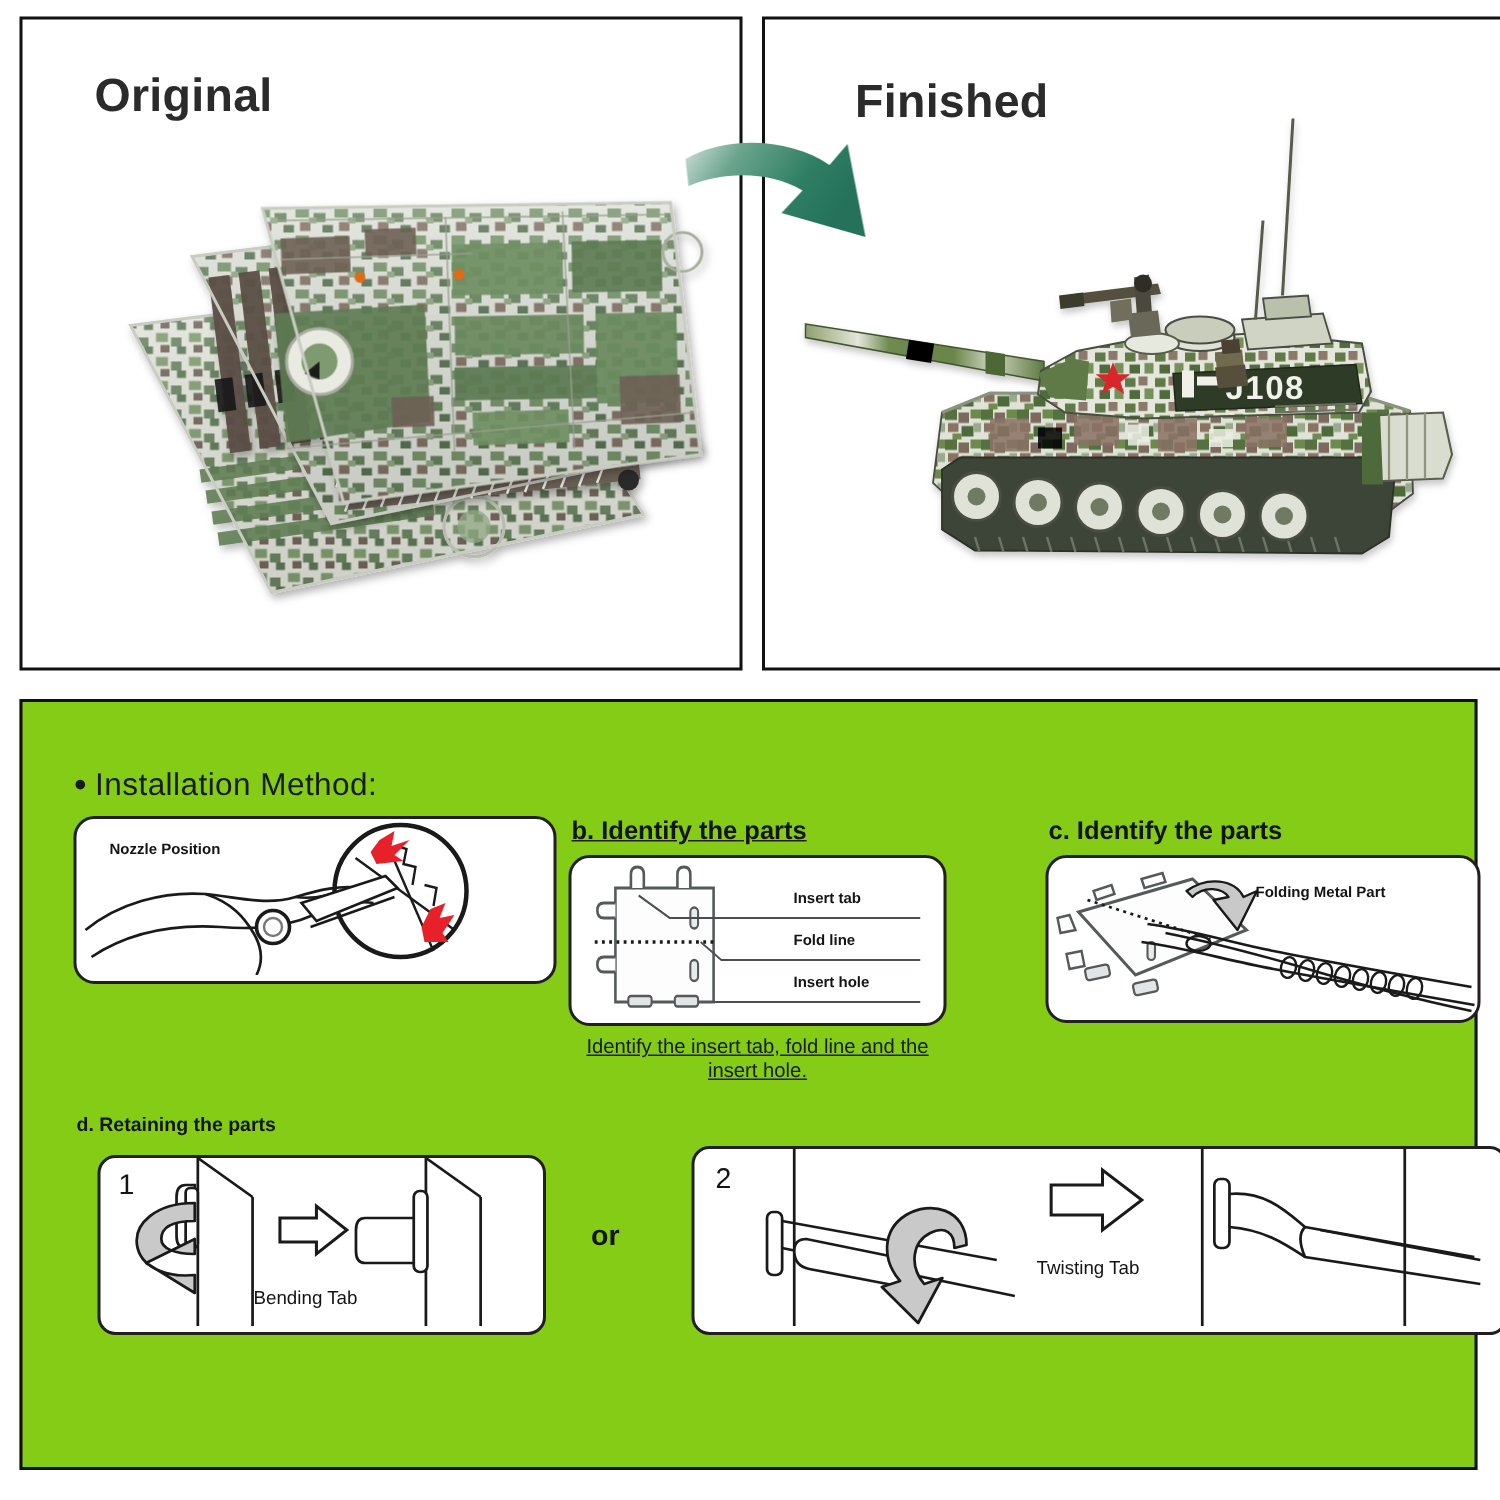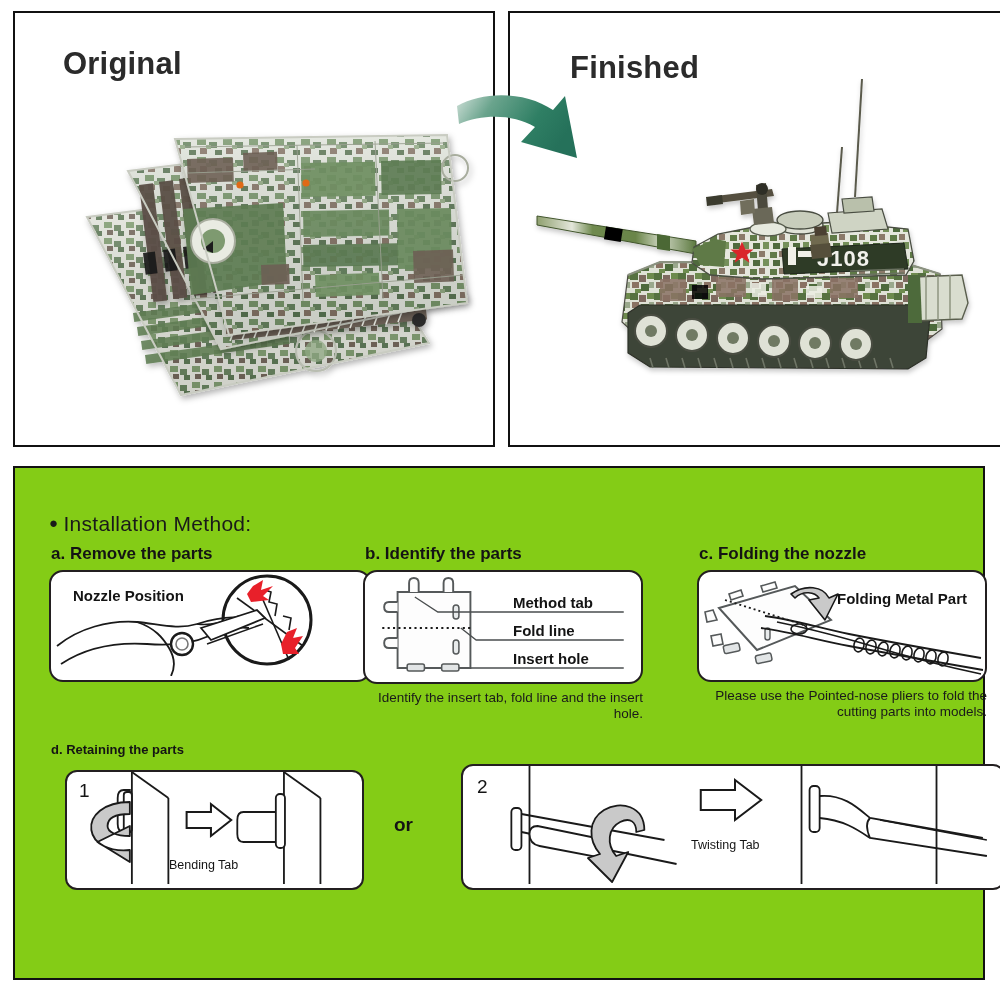--- a/index.html
+++ b/index.html
@@ -25,33 +25,33 @@
                 border:2px solid #111;box-sizing:border-box;background:#84cc16;}
   #inst-inner{position:absolute;left:34px;top:44px;right:20px;}
 
   .inst-head{font-size:21px;font-weight:400;color:#1a1a1a;letter-spacing:.3px;
              font-family:"Liberation Sans",sans-serif;}
   .inst-head .dot{font-size:15px;vertical-align:3px;margin-right:5px;}
 
   .cols{position:absolute;left:34px;top:76px;width:930px;}
   .col{position:absolute;top:0;}
   #col-a{left:0px;width:322px;}
-  #col-b{left:314px;width:280px;}
+  #col-b{left:330px;width:252px;text-decoration:underline;}
   #col-c{left:648px;width:290px;}
 
   .sub-head{font-size:17px;font-weight:700;color:#141414;margin:0 0 6px 2px;white-space:nowrap;}
   .diagram-box{border:2px solid #231f20;border-radius:14px;background:#fff;position:relative;overflow:hidden;}
   #box-a{height:108px;}
   #box-b{height:110px;}
   #box-c{height:108px;padding-left:48px;}
   .caption{font-size:13.5px;line-height:1.18;color:#1a1a1a;margin-top:6px;text-align:justify;
            letter-spacing:0;}
-  .caption.nojust{text-align:right;}
-
-  .lbl{position:absolute;font-weight:700;font-size:15px;color:#141414;white-space:nowrap;}
+  .caption.nojust{text-align:center;}
+
+  .lbl{position:absolute;font-weight:700;font-size:10px;color:#141414;white-space:nowrap;}
 
   
   #sec-d{position:absolute;left:34px;top:274px;width:930px;}
   #d-head{font-size:13px;font-weight:700;color:#141414;margin:0 0 7px 2px;}
   #d-row{position:absolute;left:0;top:28px;width:930px;height:130px;}
   #d-box1{position:absolute;left:16px;top:0;width:295px;height:116px;border:2px solid #231f20;border-radius:12px;overflow:hidden;background:#fff;}
   #or-label{position:absolute;left:345px;top:44px;font-size:19px;font-weight:700;color:#141414;}
   #d-box2{position:absolute;left:412px;top:-6px;width:540px;height:122px;border:2px solid #231f20;border-radius:12px;overflow:hidden;background:#fff;}
   .step-num{position:absolute;font-size:19px;font-weight:400;color:#141414;}
   .tab-cap{position:absolute;font-size:12.5px;font-weight:400;color:#141414;white-space:nowrap;}
@@ -401,21 +401,20 @@
 
   <div id="inst-inner">
     <div class="inst-head">
       <span class="dot">●</span><span>Installation Method:</span>
     </div>
   </div>
 
   <div class="cols">
 
     <div class="col" id="col-a">
-      <div class="sub-head">a. Remove the parts</div>
       <div class="diagram-box" id="box-a">
         <svg width="100%" height="104" viewBox="0 0 318 104" preserveAspectRatio="none" style="position:absolute;left:0;top:0;">
 
           <circle cx="216" cy="48" r="44" fill="none" stroke="#1a1a1a" stroke-width="3"></circle>
 
           <path d="M186 26 L252 74" stroke="#1a1a1a" stroke-width="1.6" fill="none"></path>
           <path d="M206 14 L238 88" stroke="#1a1a1a" stroke-width="1.6" fill="none"></path>
           <path d="M214 18 L220 20 L218 30 L226 32 L224 44" stroke="#1a1a1a" stroke-width="1.6" fill="none"></path>
           <path d="M232 44 L240 46 L238 58" stroke="#1a1a1a" stroke-width="1.6" fill="none"></path>
 
@@ -459,29 +458,29 @@
 
           <rect x="92" y="33" width="6" height="14" rx="3" fill="#e8ebec" stroke="#55595a" stroke-width="1.6"></rect>
           <rect x="92" y="68" width="6" height="14" rx="3" fill="#e8ebec" stroke="#55595a" stroke-width="1.6"></rect>
 
           <line x1="18" y1="56" x2="110" y2="56" stroke="#1a1a1a" stroke-width="2.2" stroke-dasharray="2.2 3.4"></line>
 
           <path d="M52 25 L76 40 L270 40" stroke="#4a4e4f" stroke-width="1.4" fill="none"></path>
           <path d="M100 56 L116 68 L270 68" stroke="#4a4e4f" stroke-width="1.4" fill="none"></path>
           <line x1="110" y1="96" x2="270" y2="96" stroke="#4a4e4f" stroke-width="1.4"></line>
         </svg>
-        <div class="lbl" style="left:148px;top:22px;">Method tab</div>
+        <div class="lbl" style="left:148px;top:22px;">Insert tab</div>
         <div class="lbl" style="left:148px;top:50px;">Fold line</div>
         <div class="lbl" style="left:148px;top:78px;">Insert hole</div>
       </div>
       <div class="caption nojust">Identify the insert tab, fold line and the insert hole.</div>
     </div>
 
     <div class="col" id="col-c">
-      <div class="sub-head">c. Folding the nozzle</div>
+      <div class="sub-head">c. Identify the parts</div>
       <div class="diagram-box" id="box-c">
         <svg width="100%" height="104" viewBox="0 0 286 104" preserveAspectRatio="none" style="position:absolute;left:0;top:0;">
 
           <path d="M20 36 L96 14 L132 48 L58 78 Z" fill="#fdfdfd" stroke="#55595a" stroke-width="2"></path>
           <path d="M30 22 L42 18 L44 24 L32 28 Z" fill="#fdfdfd" stroke="#55595a" stroke-width="1.6"></path>
           <path d="M62 14 L76 10 L78 16 L64 20 Z" fill="#fdfdfd" stroke="#55595a" stroke-width="1.6"></path>
           <path d="M14 38 L6 40 L8 50 L18 48 Z" fill="#fdfdfd" stroke="#55595a" stroke-width="1.6"></path>
           <path d="M22 62 L12 64 L14 74 L24 72 Z" fill="#fdfdfd" stroke="#55595a" stroke-width="1.6"></path>
           <rect x="24" y="74" width="16" height="8" rx="2" fill="#e2e5e6" stroke="#55595a" stroke-width="1.5" transform="rotate(-12 24 74)"></rect>
           <rect x="56" y="84" width="16" height="8" rx="2" fill="#e2e5e6" stroke="#55595a" stroke-width="1.5" transform="rotate(-12 56 84)"></rect>
@@ -502,21 +501,20 @@
             <ellipse cx="220" cy="83" rx="5" ry="7" transform="rotate(14 220 83)"></ellipse>
             <ellipse cx="232" cy="85" rx="5" ry="7" transform="rotate(14 232 85)"></ellipse>
             <ellipse cx="244" cy="87" rx="5" ry="7" transform="rotate(14 244 87)"></ellipse>
           </g>
           <ellipse cx="100" cy="57" rx="8" ry="5" fill="none" stroke="#1a1a1a" stroke-width="1.6"></ellipse>
 
           <path d="M92 22 C 106 12, 124 14, 130 26 L139 22 L126 48 L110 28 L120 26 C 116 20, 104 18, 96 26 Z" fill="#c9c9c9" stroke="#1a1a1a" stroke-width="1.6" stroke-linejoin="round"></path>
         </svg>
         <div class="lbl" style="left:138px;top:18px;">Folding Metal Part</div>
       </div>
-      <div class="caption nojust">Please use the Pointed-nose pliers to fold the cutting parts into models.</div>
     </div>
   </div>
 
   <div id="sec-d">
     <div id="d-head">d. Retaining the parts</div>
 
     <div id="d-row">
 
       <div id="d-box1">
         <svg width="100%" height="112" viewBox="0 0 291 112" preserveAspectRatio="none" style="position:absolute;left:0;top:0;">

